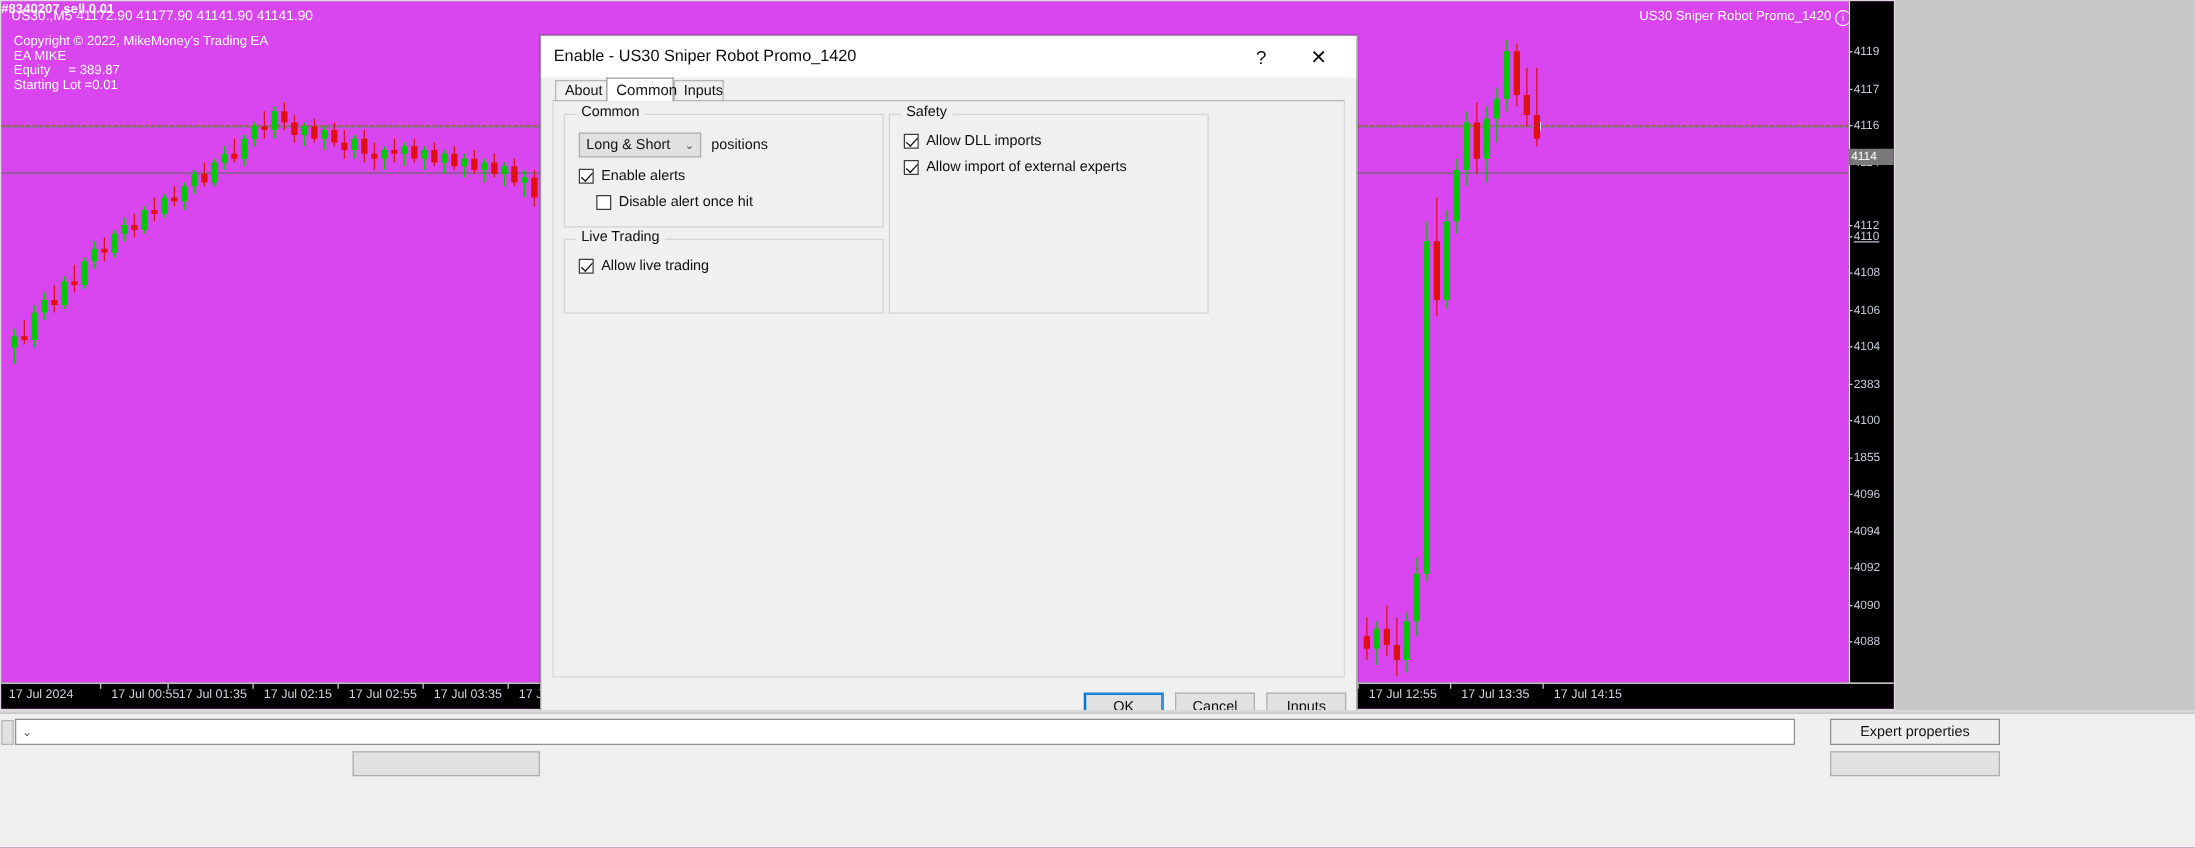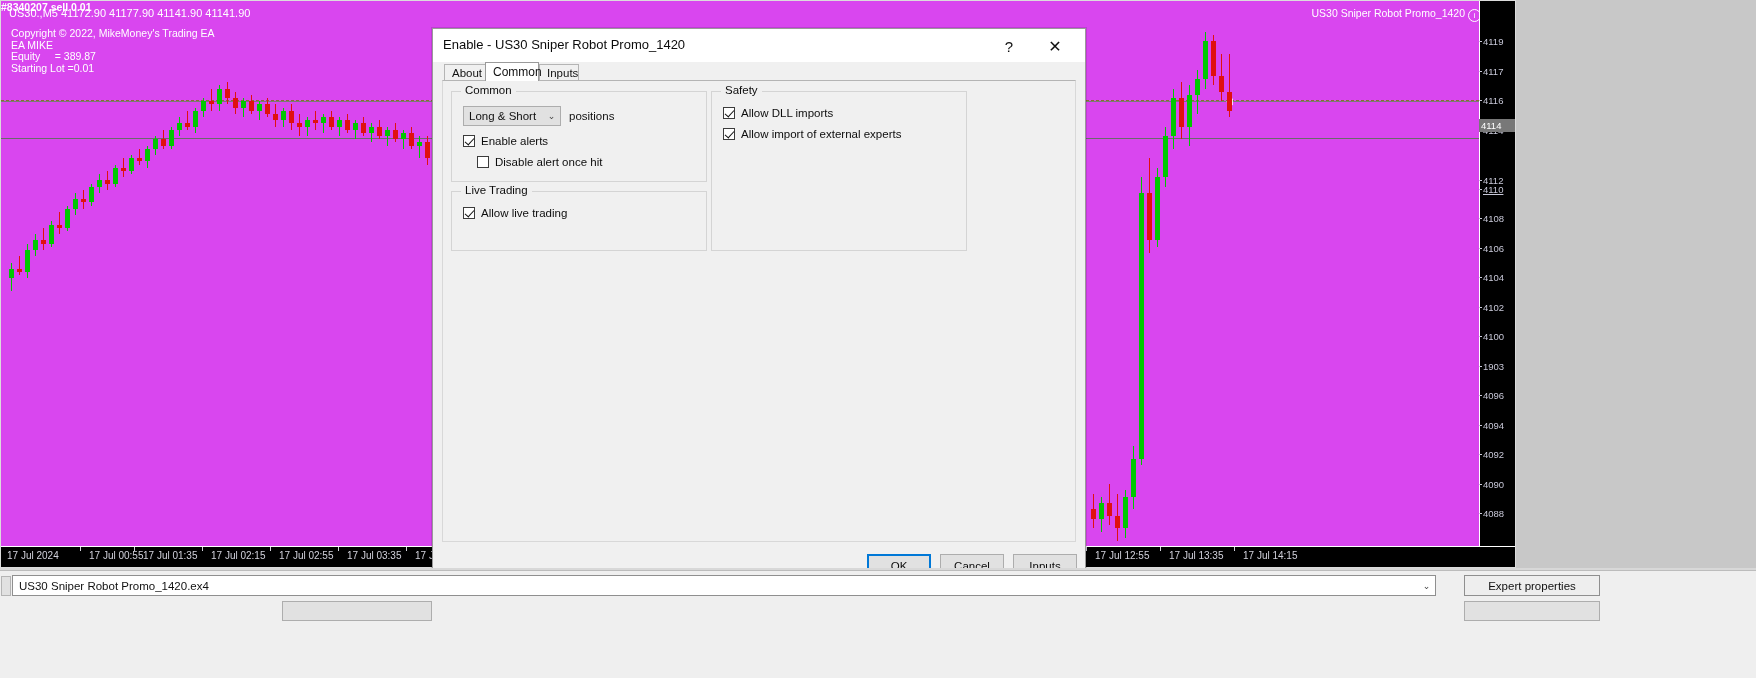--- a/index.html
+++ b/index.html
@@ -426,23 +426,23 @@
       <div id="price-ticks">
           <div class="price-tick" style="top: 35px;">4119</div>
           <div class="price-tick" style="top: 64.5px;">4117</div>
           <div class="price-tick" style="top: 94px;">4116</div>
           <div class="price-tick" style="top: 123.5px;">4114</div>
           <div class="price-tick" style="top: 135px; margin-top: 39px;">4112</div>
           <div class="price-tick" style="top: 182.5px; text-decoration: underline;">4110</div>
           <div class="price-tick" style="top: 212px;">4108</div>
           <div class="price-tick" style="top: 241.5px;">4106</div>
           <div class="price-tick" style="top: 271px;">4104</div>
-          <div class="price-tick" style="top: 300.5px;">4102</div>
+          <div class="price-tick" style="top: 300.5px;">2383</div>
           <div class="price-tick" style="top: 330px;">4100</div>
-          <div class="price-tick" style="top: 359.5px;">1903</div>
+          <div class="price-tick" style="top: 359.5px;">1855</div>
           <div class="price-tick" style="top: 389px;">4096</div>
           <div class="price-tick" style="top: 418.5px;">4094</div>
           <div class="price-tick" style="top: 448px;">4092</div>
           <div class="price-tick" style="top: 477.5px;">4090</div>
           <div class="price-tick" style="top: 507px;">4088</div>
         </div>
       <div class="price-box" style="top:118px;">4114</div>
     </div>
 
     <div class="time-scale">
@@ -527,21 +527,20 @@
       <div class="btn" style="right:73px;">Cancel</div>
       <div class="btn" style="right:0;">Inputs</div>
     </div>
   </div>
 
   <div class="bottom">
     <div class="bottom-inner">
       <div class="nav-btn"></div>
 
       <div class="file-combo">
-        <span class="ftext">US30 Sniper Robot Promo_1420.ex4</span>
         <span class="farrow">⌄</span>
       </div>
 
       <div class="expert-props">Expert properties</div>
 
       <div class="row2">
         <div class="chip" style="left:270px;width:150px;"></div>
         <div class="chip" style="left:1452px;width:136px;"></div>
       </div>
     </div>

